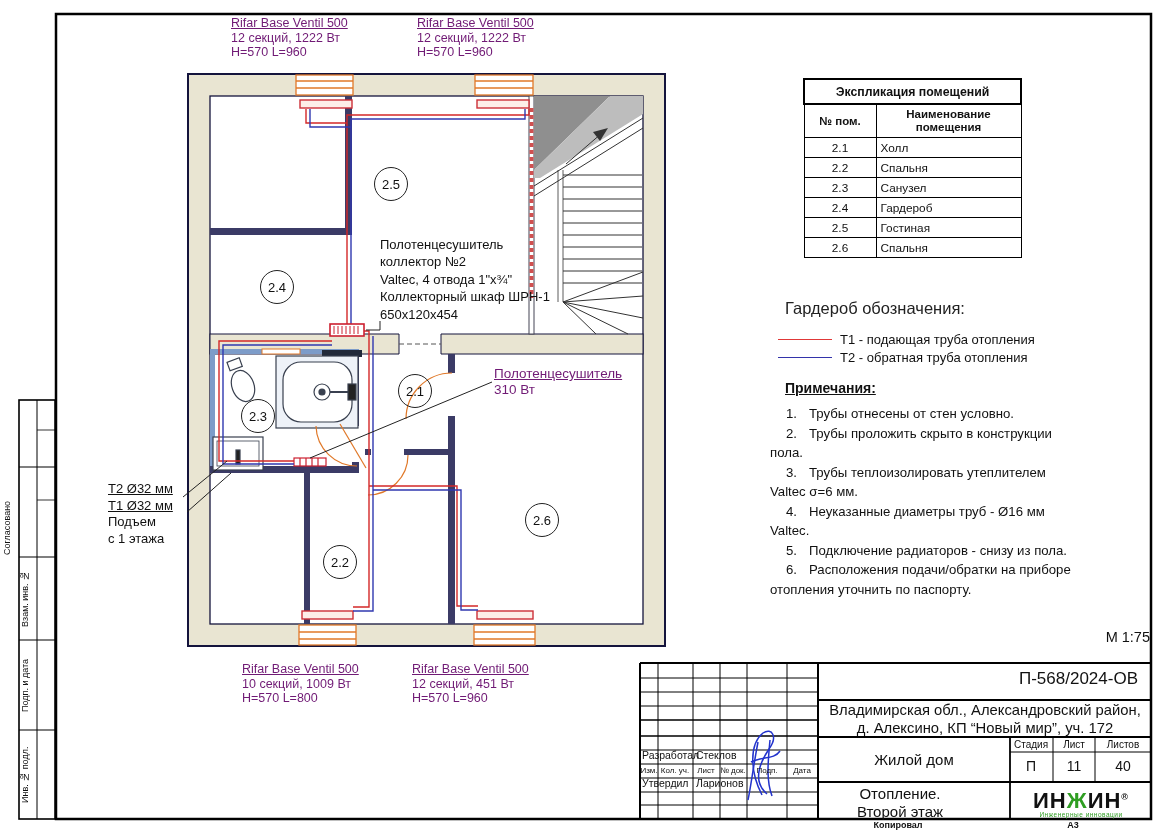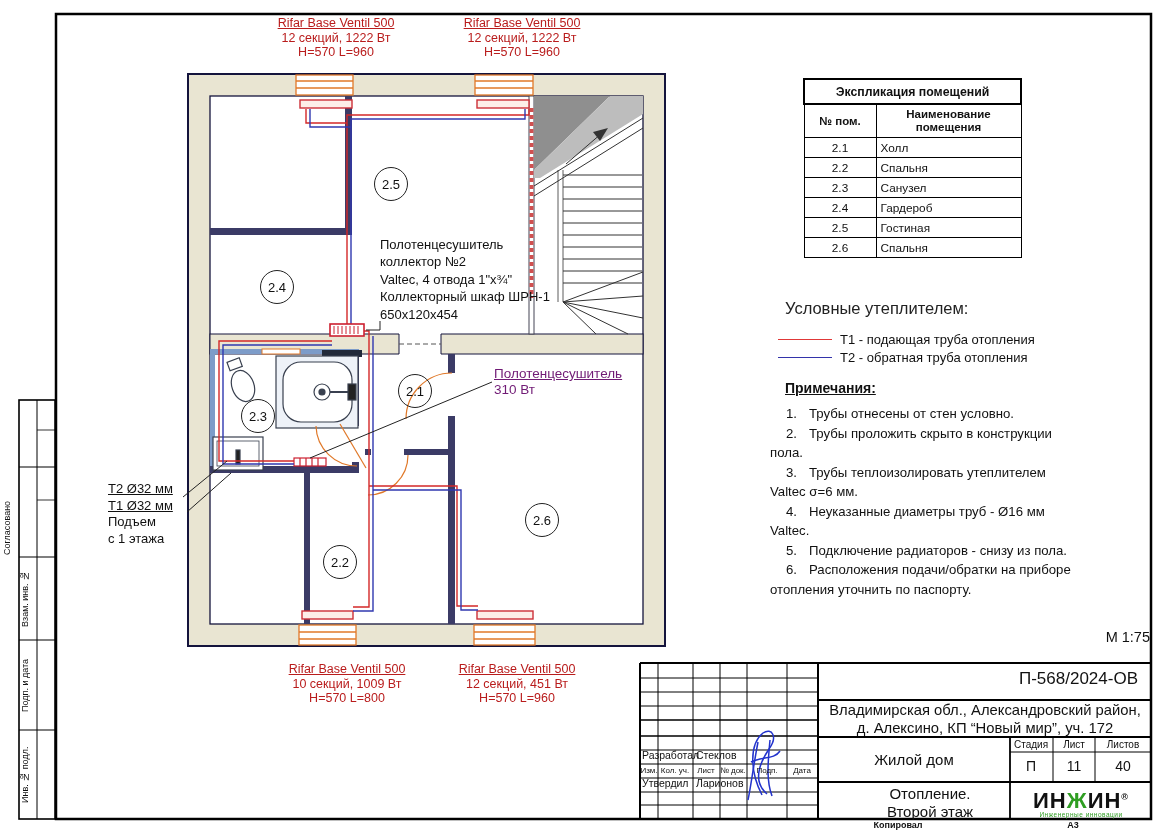--- a/index.html
+++ b/index.html
@@ -1,19 +1,19 @@
 <!DOCTYPE html>
 <html><head>
 <meta charset="utf-8">
 <style>
   html,body{margin:0;padding:0;background:#fff;}
   #canvas{position:relative;width:1166px;height:833px;background:#fff;overflow:hidden;
           font-family:"Liberation Sans", sans-serif;color:#111;}
   svg{position:absolute;left:0;top:0;}
-  .radlabel{position:absolute;width:210px;text-align:center;font-size:12.5px;line-height:14.5px;color:#b91c1c;}
+  .radlabel{position:absolute;width:210px;font-size:12.5px;line-height:14.5px;color:#701a75;}
   .radlabel .u{text-decoration:underline;}
   .roomcirc{position:absolute;width:32px;height:32px;border:1.4px solid #222;border-radius:50%;
             display:flex;align-items:center;justify-content:center;font-size:13px;background:transparent;}
   .collector-note{position:absolute;left:380px;top:236px;width:180px;font-size:13px;line-height:17.4px;}
   .towel{position:absolute;left:494px;top:366px;color:#701a75;font-size:13.5px;line-height:16px;}
   .towel .u{text-decoration:underline;}
   .riser{position:absolute;left:108px;top:481px;font-size:13px;line-height:16.5px;}
   .riser .u{text-decoration:underline;}
   .scale{position:absolute;left:1020px;top:629px;width:130px;text-align:right;font-size:14.5px;}
   
@@ -31,21 +31,21 @@
   .notes-title{position:absolute;left:785px;top:380px;font-size:14px;font-weight:bold;text-decoration:underline;}
   .notes{position:absolute;left:770px;top:404px;width:312px;}
   .note{font-size:13.2px;line-height:19.5px;text-indent:16px;}
   .note .nt{padding-left:12px;}
   
   .tb{position:absolute;font-size:10.5px;}
   .tb-col{position:absolute;font-size:8px;text-align:center;transform:translateX(-50%);margin-top:44px;}
   .docnum{position:absolute;left:818px;top:669px;width:320px;text-align:right;font-size:17px;}
   .addr{position:absolute;left:818px;top:702px;width:334px;text-align:center;font-size:14.8px;line-height:17.5px;border-radius:12px;}
   .objname{position:absolute;left:818px;top:751px;width:192px;text-align:center;font-size:15px;}
-  .sheettitle{position:absolute;left:852px;top:785px;width:156px;text-align:center;font-size:15px;line-height:17.5px;}
+  .sheettitle{position:absolute;left:822px;top:785px;width:156px;text-align:center;font-size:15px;line-height:17.5px;}
   .stagehdr{position:absolute;font-size:10px;transform:translateX(-50%);}
   .stageval{position:absolute;font-size:14px;transform:translateX(-50%);}
   .logo{position:absolute;left:1010px;top:787px;width:142px;text-align:center;}
   .logo .big{font-size:22px;font-weight:bold;letter-spacing:1px;line-height:20px;color:#111;}
   .logo .zh{color:#2f9e22;}
   .logo .reg{font-size:9px;vertical-align:super;}
   .logo .sub{font-size:6.5px;color:#2f9e22;letter-spacing:.5px;}
   .footer-lbl{position:absolute;font-size:9px;font-weight:bold;}
   
   .vtext{position:absolute;writing-mode:vertical-rl;transform:rotate(180deg);
@@ -329,21 +329,21 @@
           <td class="num">2.5</td>
           <td class="nm">Гостиная</td>
         </tr>
     <tr>
           <td class="num">2.6</td>
           <td class="nm">Спальня</td>
         </tr>
   </tbody>
     </table>
 
-  <div class="legend-title">Условные утеплителем:</div>
+  <div class="legend-title">Гардероб обозначения:</div>
   <div class="leg-line" style="left:778px;top:339px;border-top:1.6px solid #e03838;"></div>
   <div class="leg-text" style="top:332px;">Т1 - подающая труба отопления</div>
   <div class="leg-line" style="left:778px;top:357px;border-top:1.6px solid #3333aa;"></div>
   <div class="leg-text" style="top:350px;">Т2 - обратная труба отопления</div>
 
   <div class="notes-title">Примечания:</div>
   <div class="notes">
     <div class="note"><span>1.</span><span class="nt">Трубы отнесены от стен условно.</span></div>
     <div class="note"><span>2.</span><span class="nt">Трубы проложить скрыто в конструкции пола.</span></div>
     <div class="note"><span>3.</span><span class="nt">Трубы теплоизолировать утеплителем Valtec σ=6 мм.</span></div>

